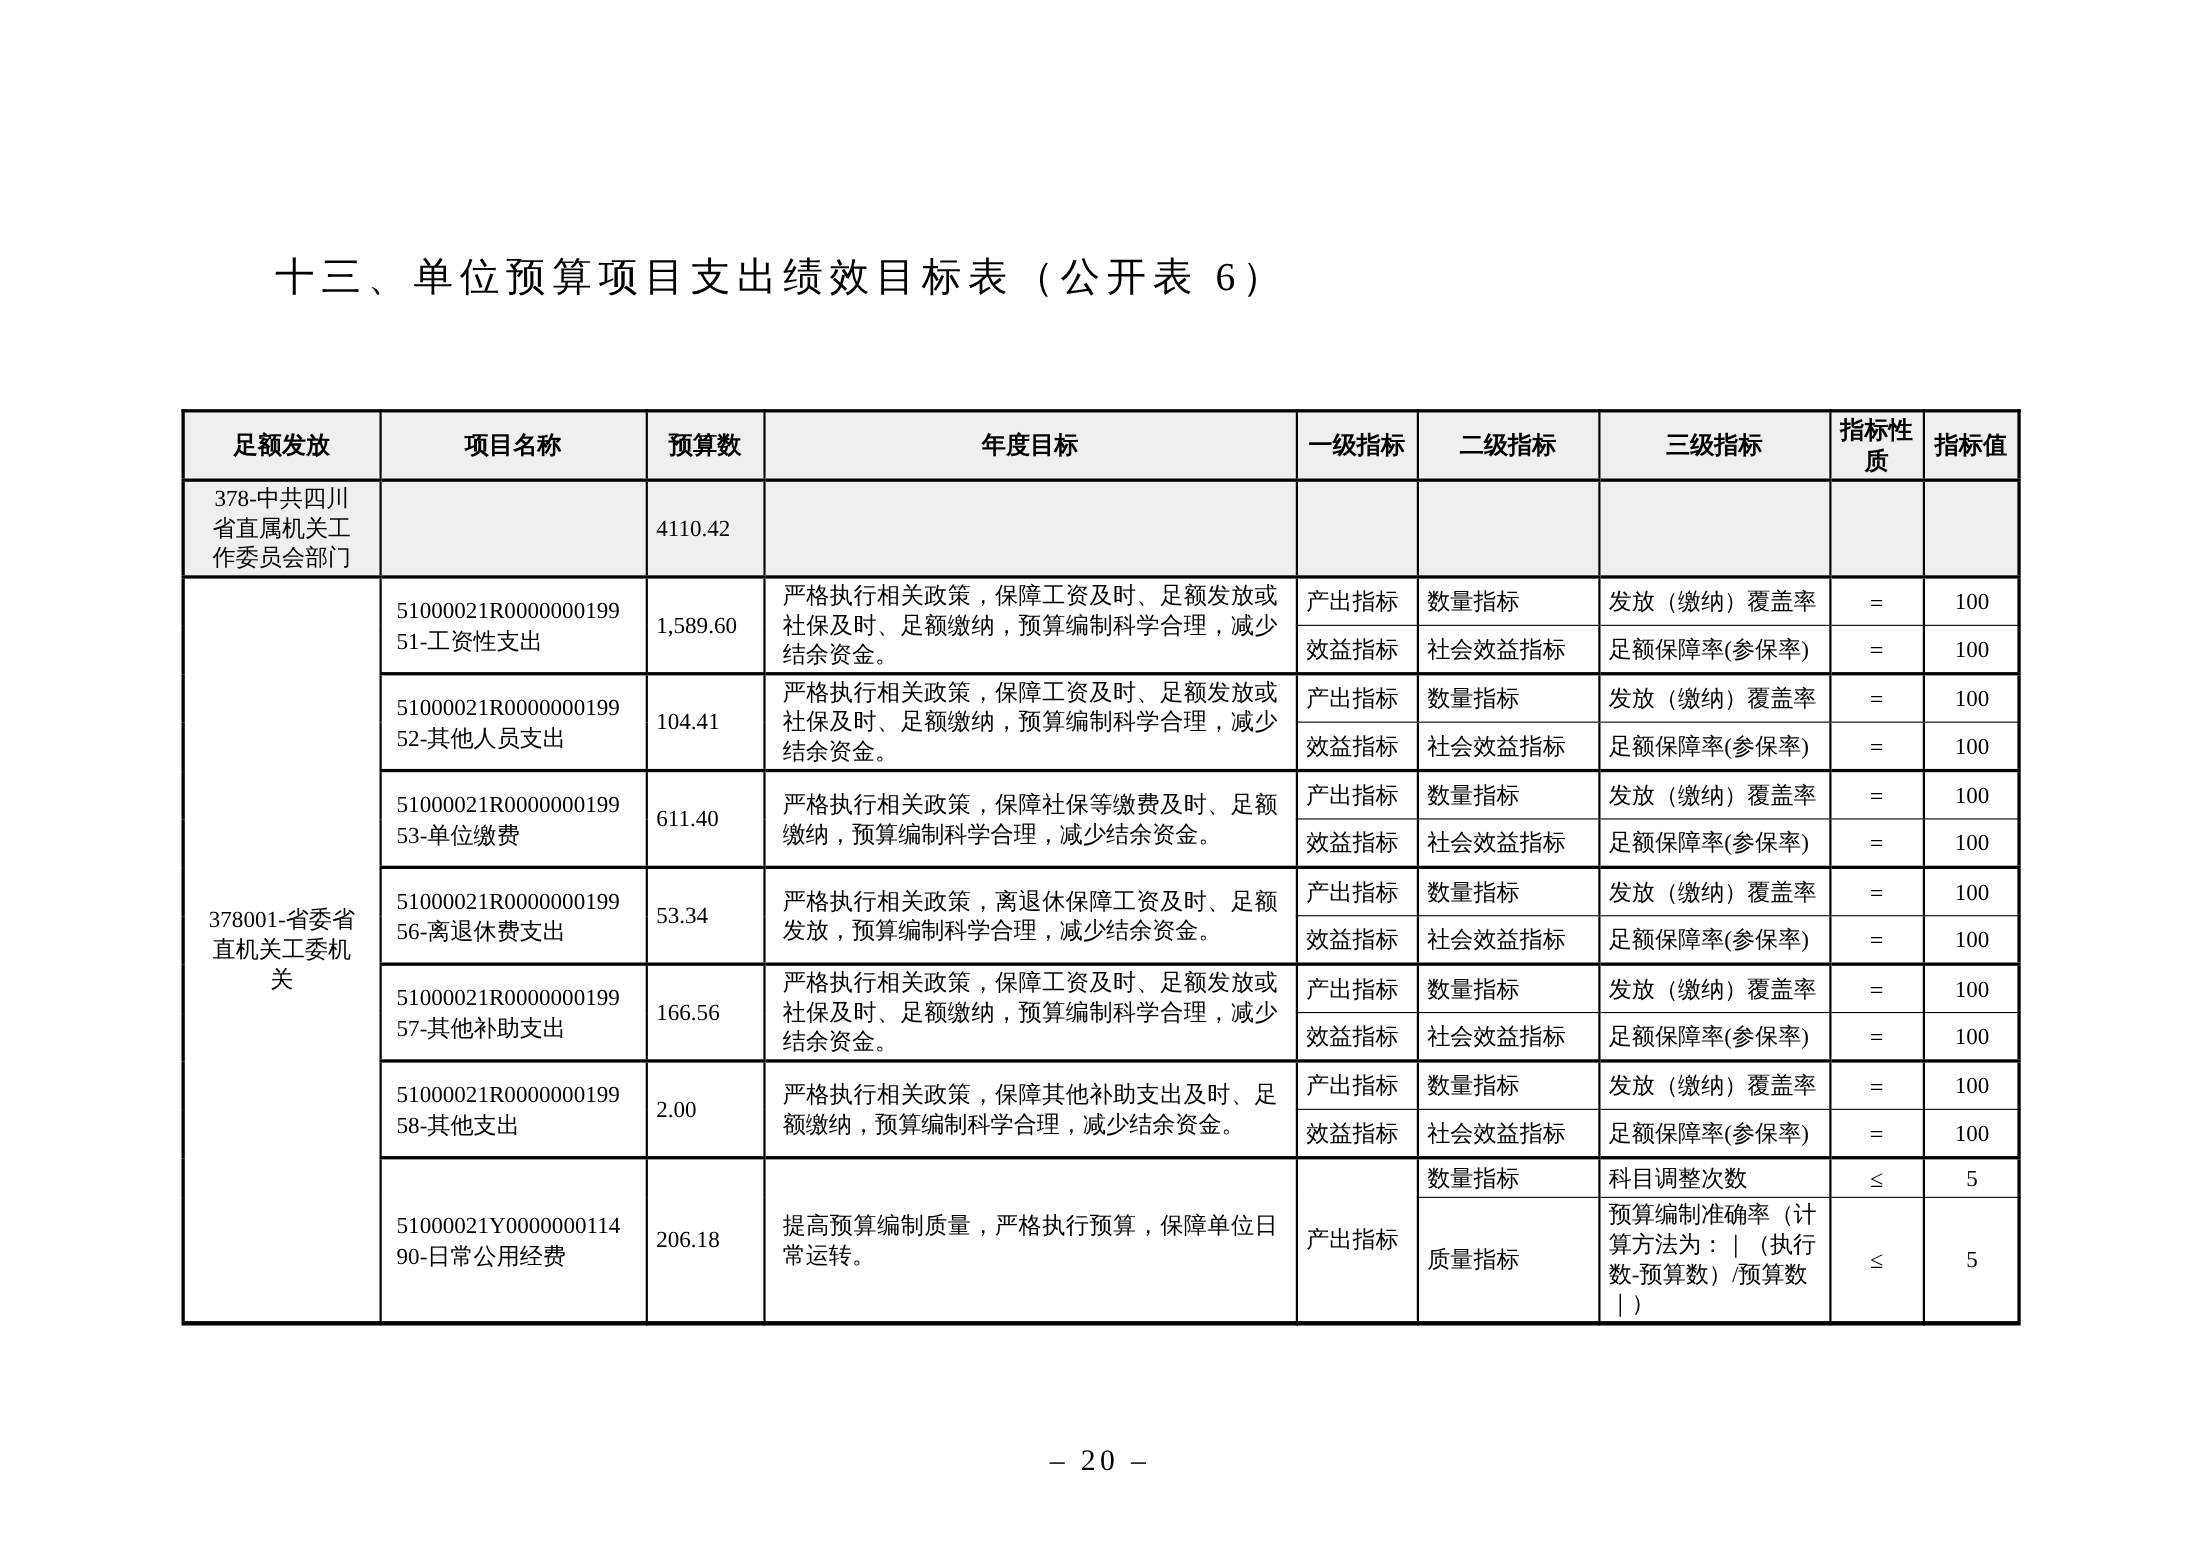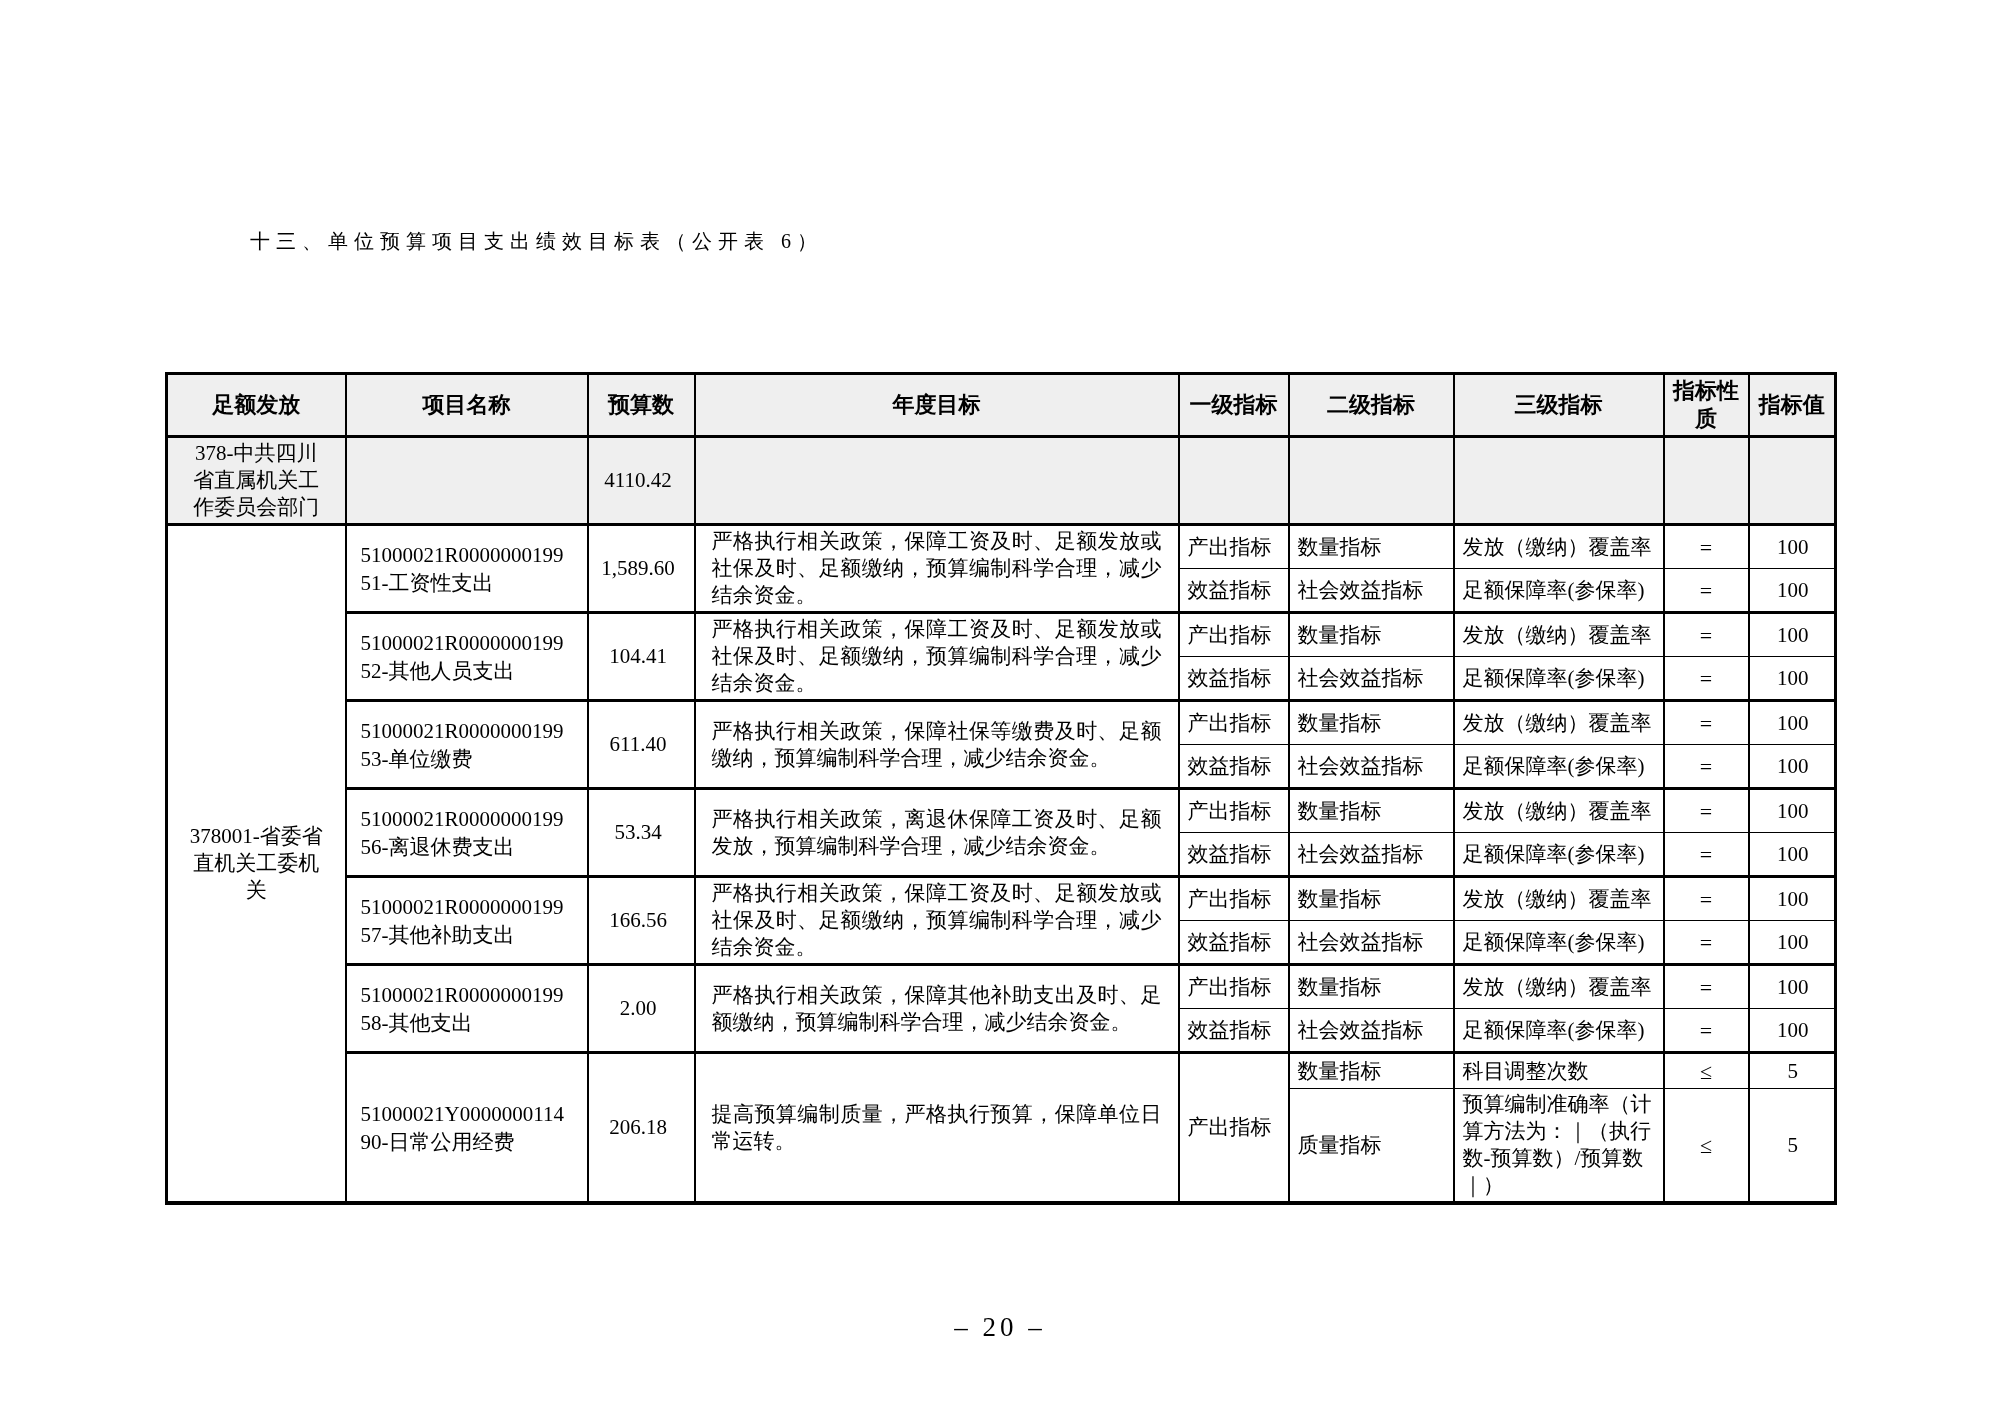--- a/index.html
+++ b/index.html
@@ -4,21 +4,21 @@
 <style>
   * { margin:0; padding:0; box-sizing:border-box; }
   html,body { background:#fff; }
   .page {
     position:relative; width:2000px; height:1414px; overflow:hidden;
     background:var(--page-bg,#ffffff); color:var(--text,#000000);
     font-family:"Liberation Serif","DejaVu Serif",serif;
   }
   .heading {
     position:absolute; left:250px; top:228px;
-    font-size:20px; letter-spacing:6px; white-space:nowrap;
+    font-size:36px; letter-spacing:6px; white-space:nowrap;
     font-family:"Liberation Serif","DejaVu Serif",serif;
   }
   .table-title {
     position:absolute; top:308px; left:0; width:100%;
     text-align:center; font-size:34px; font-weight:bold; letter-spacing:1px;
     font-family:"Liberation Sans","DejaVu Sans",sans-serif;
   }
   table.perf {
     position:absolute; left:165px; top:372px; width:1669px;
     border-collapse:collapse; table-layout:fixed;
@@ -44,21 +44,21 @@
     padding:2px 4px;
   }
   tr.dept { height:82px; }
   tr.dept td { background:var(--header-bg,#efefef); }
   tr.r { height:44px; }
   tr.last1 { height:36px; }
   tr.last2 { height:100px; }
   tr.major > td { border-top:3px solid var(--border,#000); }
   td.c-unit { padding:2px 19px; text-align:center; }
   td.code { padding:2px 14px; word-break:break-all; text-align:left; line-height:28px; }
-  td.budget { text-align:center; padding-right:14px; }
+  td.budget { text-align:left; padding-right:14px; }
   td.goal { text-align:justify; padding:2px 16px; line-height:27px; }
   td.lvl { text-align:left; padding:2px 6px 2px 8px; }
   td.nature { text-align:center; font-size:22px; }
   td.value { text-align:center; padding-left:10px; }
   .page-number {
     position:absolute; top:1312px; left:0; width:100%;
     text-align:center; font-size:27px; letter-spacing:4px;
     font-family:"Liberation Serif","DejaVu Serif",serif;
   }
 </style>

